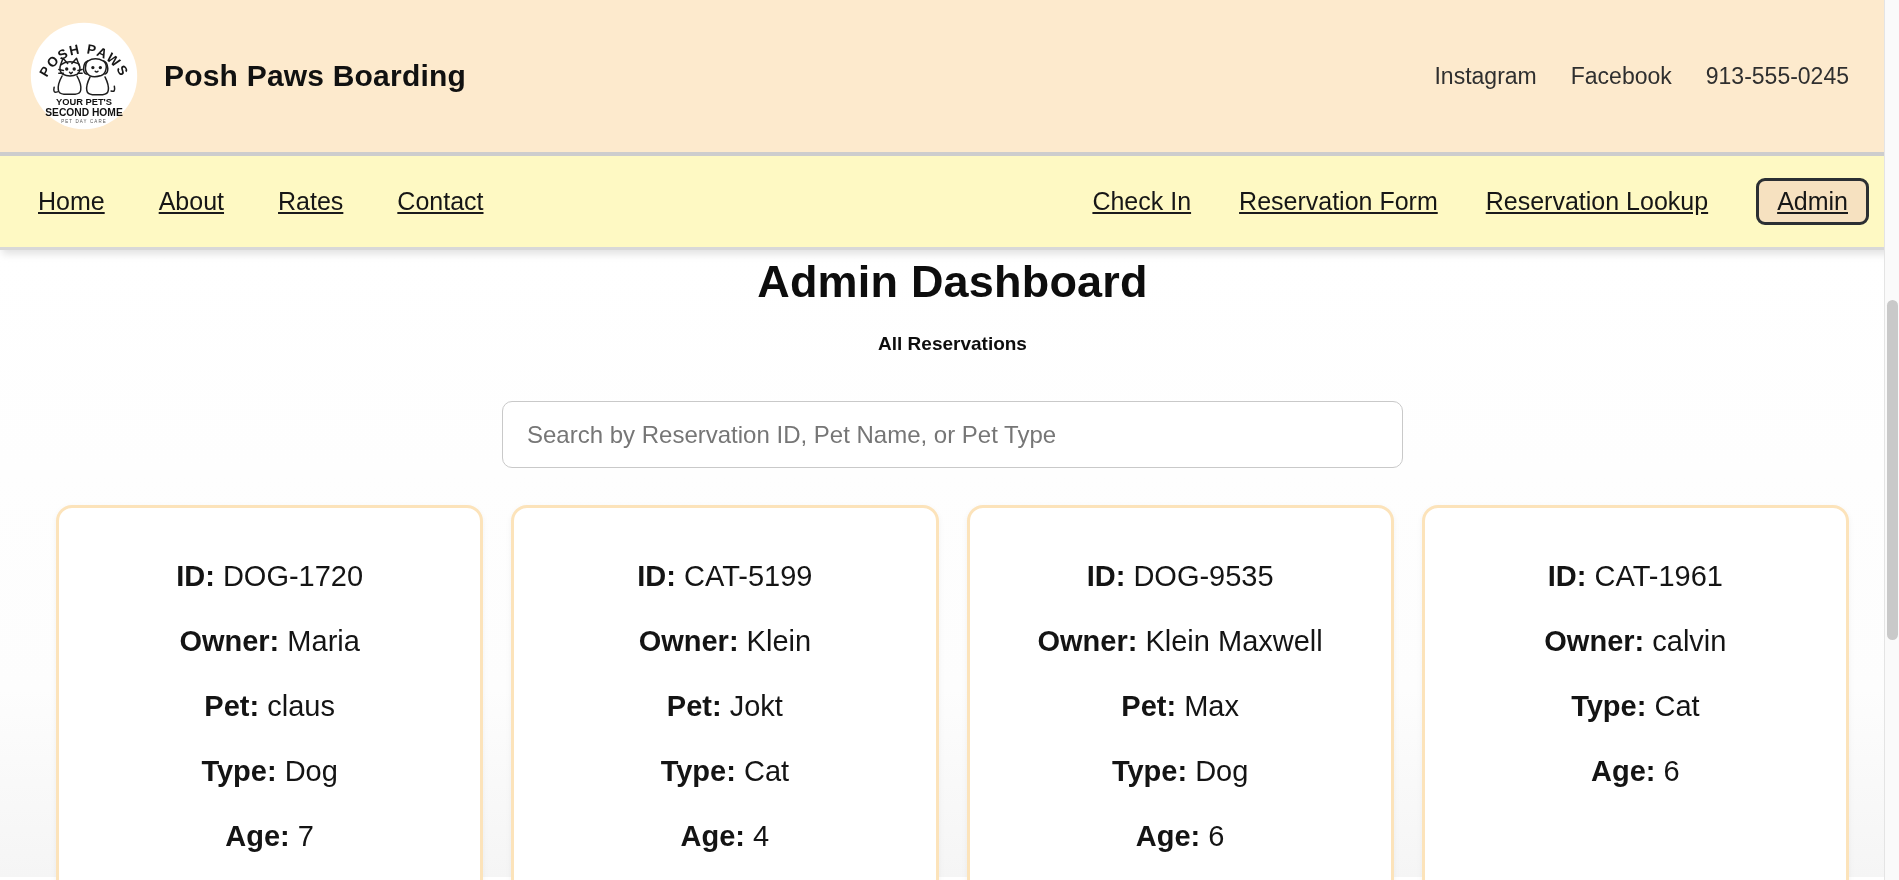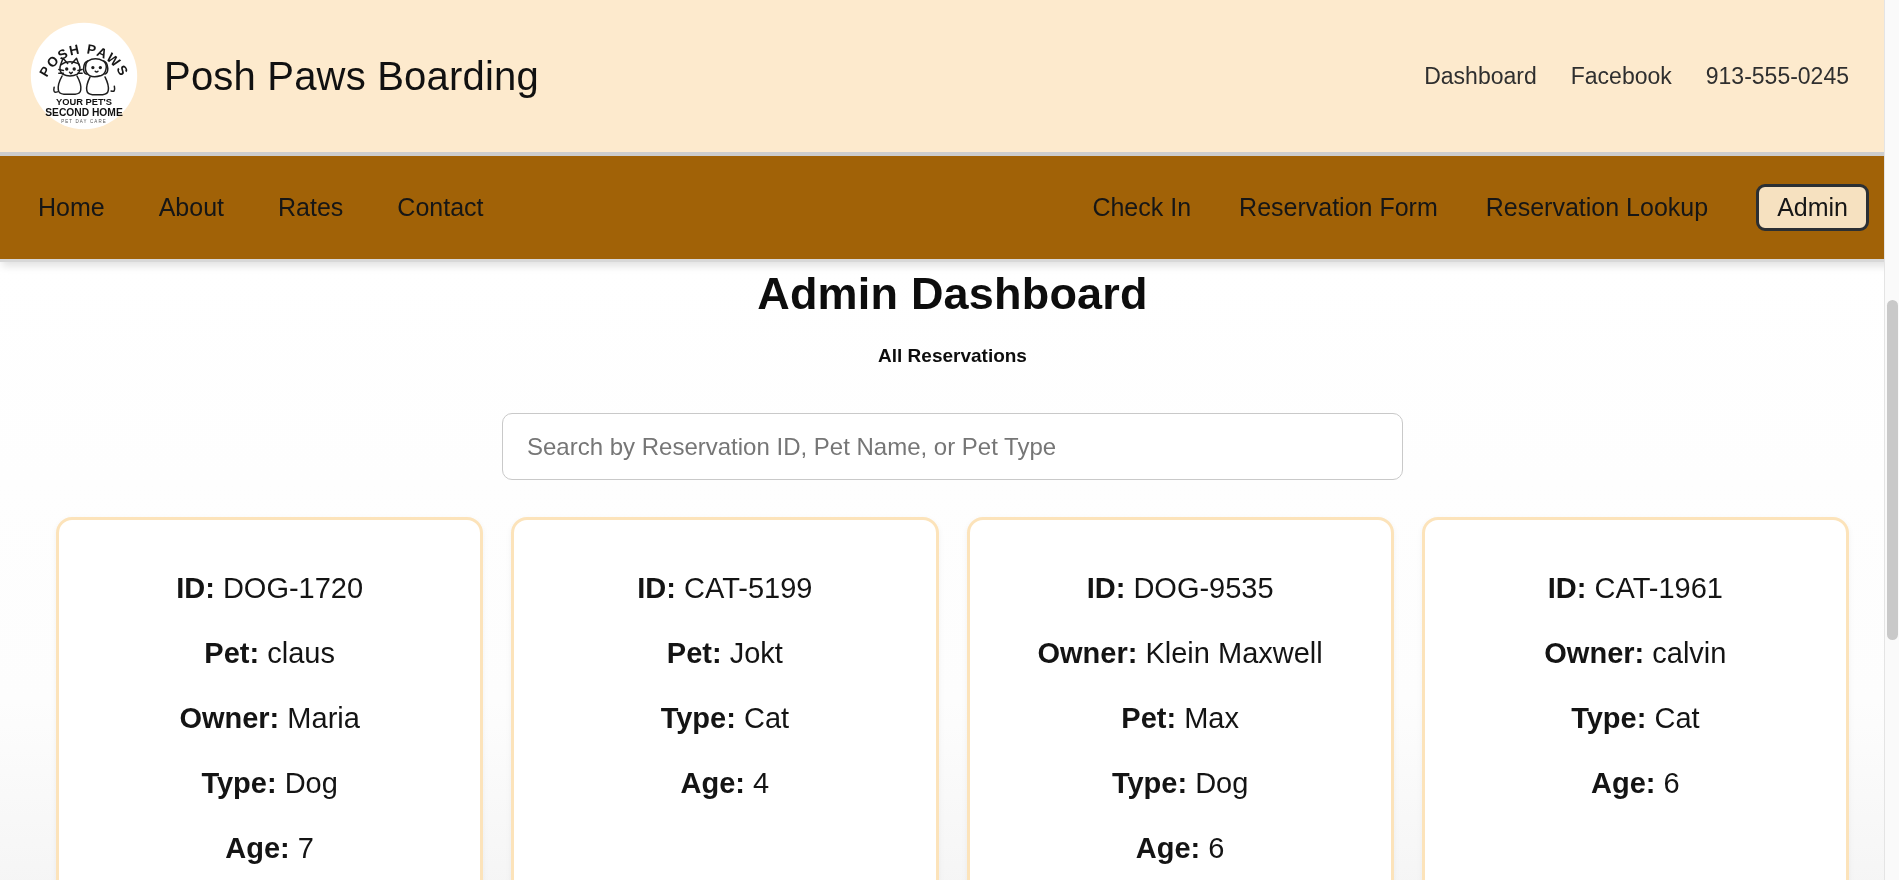--- a/index.html
+++ b/index.html
@@ -15,47 +15,48 @@
   .topbar {
     height: 156px;
     background: #fdeacd;
     border-bottom: 4px solid #cdcdcd;
     display: flex;
     align-items: center;
     padding: 0 50px 0 28px;
   }
   .logo-wrap { width: 112px; height: 112px; flex: 0 0 auto; }
   .brand-title {
-    font-size: 40px;
-    font-weight: 400;
+    font-size: 30px;
+    font-weight: 700;
     color: #111;
     margin-left: 24px;
     letter-spacing: 0.2px;
   }
   .top-links {
     margin-left: auto;
     display: flex;
     align-items: center;
     gap: 34px;
     font-size: 23px;
     color: #2f2f2f;
   }
   .top-links a { color: #2f2f2f; text-decoration: none; cursor: pointer; }
 
   
   .navbar {
-    height: 106px;
-    background: #a16207;
+    height: 94px;
+    background: #fef9c3;
     border-bottom: 3px solid #d8d8d8;
     box-shadow: 0 6px 8px -2px rgba(0,0,0,0.12);
     display: flex;
     align-items: center;
     padding: 0 30px 0 38px;
     position: relative;
     z-index: 2;
+    text-decoration: underline;
   }
   .nav-left, .nav-right { display: flex; align-items: center; gap: 54px; }
   .nav-right { margin-left: auto; gap: 48px; }
   .nav-link {
     font-size: 25px;
     color: #161616;
     text-decoration: none;
     cursor: pointer;
     white-space: nowrap;
   }
@@ -218,21 +219,21 @@
           <circle cx="77.5" cy="51" r="1" fill="#1d1d1d"></circle>
           <path d="M72 55 q1.5 1.5 3 0"></path>
         </g>
         <text x="60" y="91" text-anchor="middle" font-family="Liberation Sans, sans-serif" font-size="10" font-weight="bold" fill="#111">YOUR PET'S</text>
         <text x="60" y="102.5" text-anchor="middle" font-family="Liberation Sans, sans-serif" font-size="11" font-weight="bold" fill="#111">SECOND HOME</text>
         <text x="60" y="110.5" text-anchor="middle" font-family="Liberation Sans, sans-serif" font-size="4.8" letter-spacing="1.2" fill="#555">PET DAY CARE</text>
       </svg>
     </div>
     <h1 class="brand-title">Posh Paws Boarding</h1>
     <div class="top-links">
-      <a>Dashboard</a>
+      <a>Instagram</a>
       <a>Facebook</a>
       <span>913-555-0245</span>
     </div>
   </header>
 
   <nav class="navbar">
     <div class="nav-left">
       <a class="nav-link">Home</a>
       <a class="nav-link">About</a>
       <a class="nav-link">Rates</a>
@@ -251,29 +252,30 @@
     <div class="page-subtitle">All Reservations</div>
 
     <div class="filter-row">
       <input class="search-input" type="text" placeholder="Search by Reservation ID, Pet Name, or Pet Type" style="">
     </div>
 
     <div class="cards">
 
       <div class="card">
         <div class="card-line"><b>ID:</b> <span>DOG-1720</span></div>
+        <div class="card-line"><b>Owner:</b> <span>Maria</span></div>
         <div class="card-line"><b>Pet:</b> <span>claus</span></div>
-        <div class="card-line"><b>Owner:</b> <span>Maria</span></div>
         <div class="card-line"><b>Type:</b> <span>Dog</span></div>
         <div class="card-line"><b>Age:</b> <span>7</span></div>
 
       </div>
 
       <div class="card">
         <div class="card-line"><b>ID:</b> <span>CAT-5199</span></div>
+        <div class="card-line"><b>Owner:</b> <span>Klein</span></div>
         <div class="card-line"><b>Pet:</b> <span>Jokt</span></div>
         <div class="card-line"><b>Type:</b> <span>Cat</span></div>
         <div class="card-line"><b>Age:</b> <span>4</span></div>
 
       </div>
 
       <div class="card">
         <div class="card-line"><b>ID:</b> <span>DOG-9535</span></div>
         <div class="card-line"><b>Owner:</b> <span>Klein Maxwell</span></div>
         <div class="card-line"><b>Pet:</b> <span>Max</span></div>

